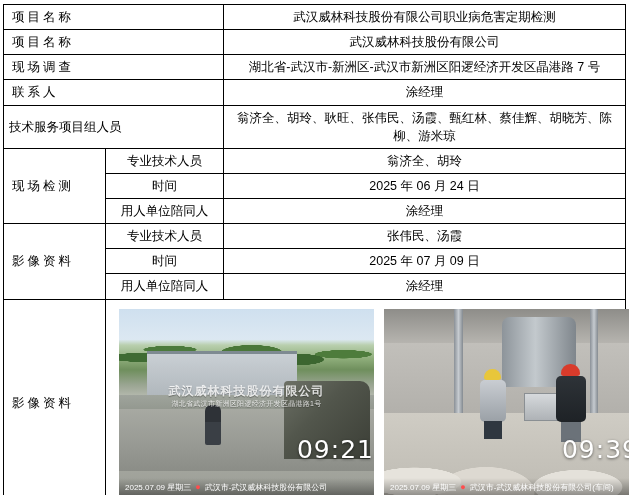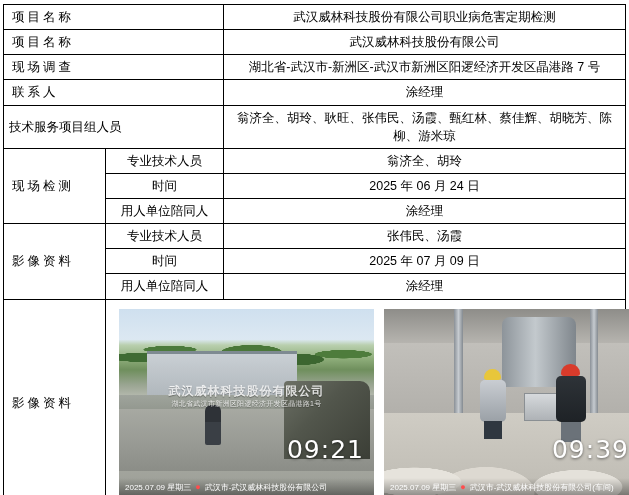--- a/index.html
+++ b/index.html
@@ -135,21 +135,21 @@
     font-size: 12px;
     letter-spacing: 1px;
     font-weight: bold;
   }
   .p1-watermark .wm-small {
     font-size: 7px;
     letter-spacing: 0.3px;
   }
   .photo-time {
     position: absolute;
-    right: 10px;
+    right: 0;
     bottom: 30px;
     color: #ffffff;
     font-size: 25px;
     font-family: "DejaVu Sans", sans-serif;
     text-shadow: 0 1px 3px rgba(0,0,0,0.55);
     letter-spacing: 1px;
   }
   .photo-footer {
     position: absolute;
     left: 0;

